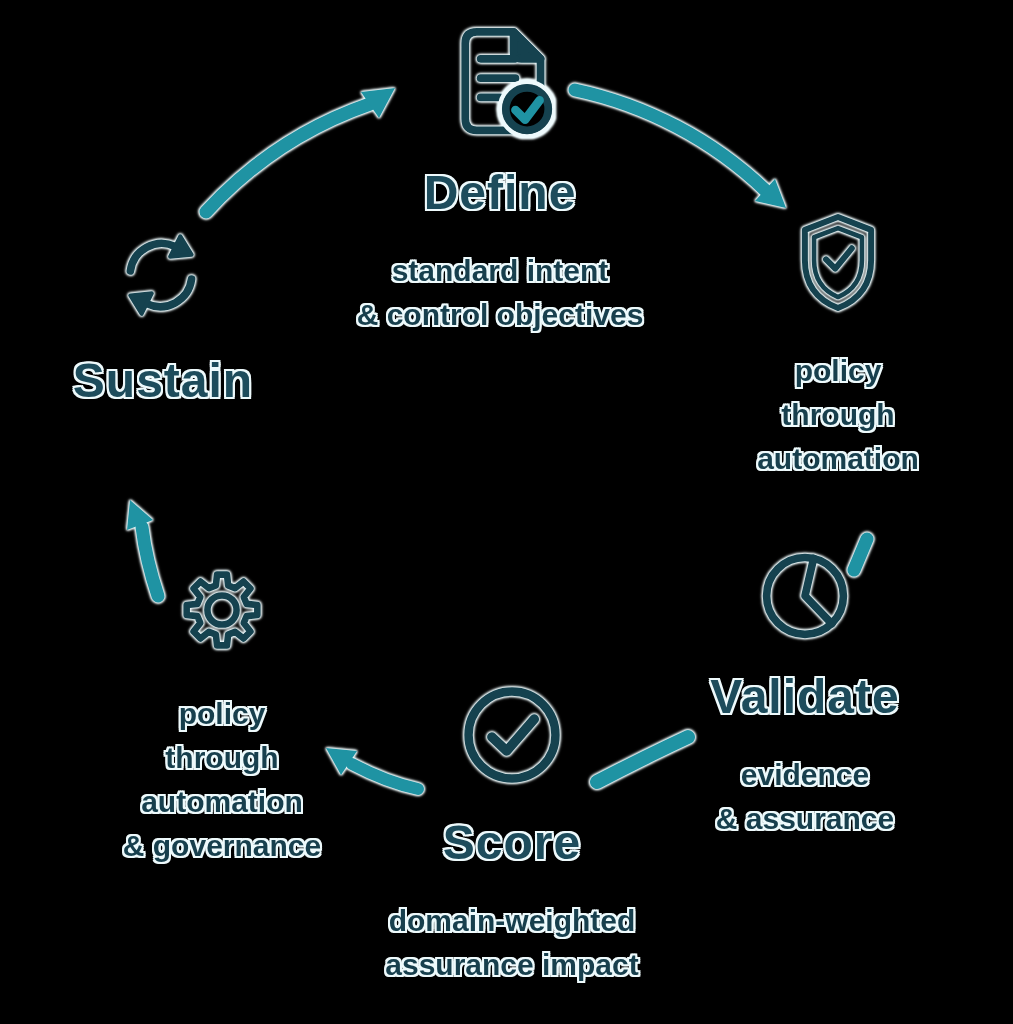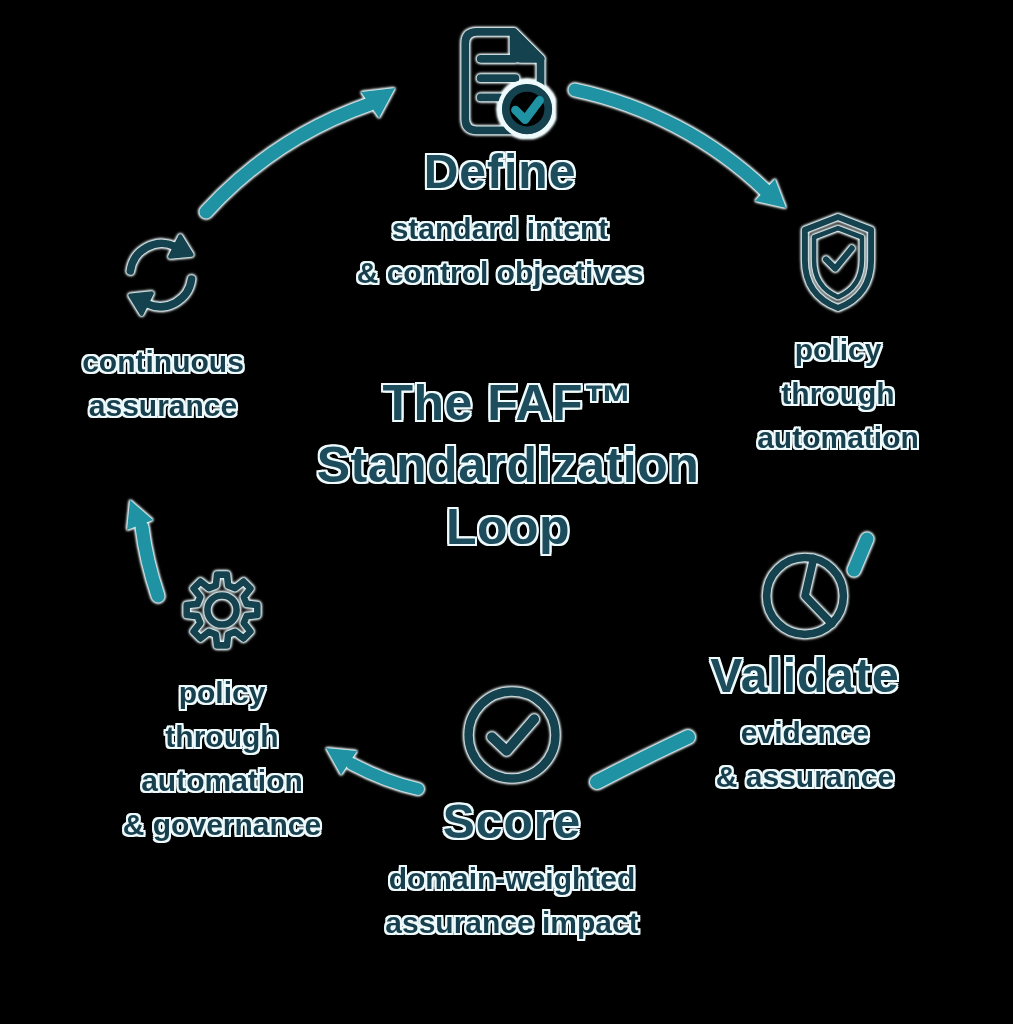--- a/index.html
+++ b/index.html
@@ -1,21 +1,21 @@
 <!DOCTYPE html>
 <html><head>
 <meta charset="utf-8">
 <style>
   html,body{margin:0;padding:0;background:#000;}
   .canvas{
     position:relative;width:1013px;height:1024px;background:#000;overflow:hidden;
     font-family:"Liberation Sans", sans-serif;
     --teal:#1f93a3;--dark:#15424f;--head:#1d4c5c;--body:#173f4d;--halo:#eefafc;
   }
-  .stage{position:absolute;display:flex;flex-direction:column;align-items:center;text-align:center;}
+  .stage{position:absolute;display:flex;flex-direction:column;align-items:center;text-align:center;gap:21px;}
   .stage h2{
     margin:0;font-size:48px;font-weight:700;letter-spacing:1px;color:var(--head);
     text-shadow:-2px -2px 0 var(--halo),2px -2px 0 var(--halo),-2px 2px 0 var(--halo),2px 2px 0 var(--halo),
                 -2px 0 0 var(--halo),2px 0 0 var(--halo),0 -2px 0 var(--halo),0 2px 0 var(--halo);
   }
   .stage .desc{
     margin:8px 0 0;font-size:30px;font-weight:600;line-height:44px;color:var(--body);white-space:pre-line;
     text-shadow:-2px -2px 0 var(--halo),2px -2px 0 var(--halo),-2px 2px 0 var(--halo),2px 2px 0 var(--halo),
                 -2px 0 0 var(--halo),2px 0 0 var(--halo),0 -2px 0 var(--halo),0 2px 0 var(--halo);
   }
@@ -56,23 +56,20 @@
       <path d="M158,596 Q146,560 142,527" stroke-width="13"></path>
     </g>
     <g fill="#1f93a3" stroke="none">
       <path d="M395,88 L379,118 L361,92 Z"></path>
       <path d="M786,208 L755,201 L775,179 Z"></path>
       <path d="M326,748 L357,751 L341,775 Z"></path>
       <path d="M130,500 L153,520 L127,530 Z"></path>
     </g>
   </svg>
 
-  <div class="center-title">The FAF™
-Standardization
-Loop</div>
 
   <div class="stage s-define">
     <svg class="icon" width="110" height="112" viewBox="0 0 112 116">
       <g fill="none" stroke="#15424f" stroke-width="8" stroke-linejoin="round" stroke-linecap="round">
         <path d="M32,6 H70 L98,34 V96 Q98,108 86,108 H32 Q20,108 20,96 V18 Q20,6 32,6 Z"></path>
         <path d="M70,6 L98,34 H78 Q70,34 70,26 Z" fill="#15424f"></path>
         <path d="M36,34 H72"></path>
         <path d="M36,54 H72"></path>
         <path d="M36,74 H56"></path>
       </g>
@@ -140,17 +137,16 @@
 
   <div class="stage s-sustain">
     <svg class="icon" width="102" height="106" viewBox="0 0 100 100">
       <g fill="none" stroke="#15424f" stroke-width="7.5" stroke-linecap="round" stroke-linejoin="round">
         <path d="M18,48 A31 31 0 0 1 62,24"></path>
         <path d="M78,56 A31 31 0 0 1 34,80"></path>
       </g>
       <path d="M78,32 L57,34 L67,14 Z" fill="#15424f" stroke="#15424f" stroke-width="4" stroke-linejoin="round"></path>
       <path d="M18,72 L39,70 L29,90 Z" fill="#15424f" stroke="#15424f" stroke-width="4" stroke-linejoin="round"></path>
     </svg>
-    <p class="desc">continuous
-assurance</p>
+    <h2>Sustain</h2>
   </div>
 
 </div>
 
 </body></html>

